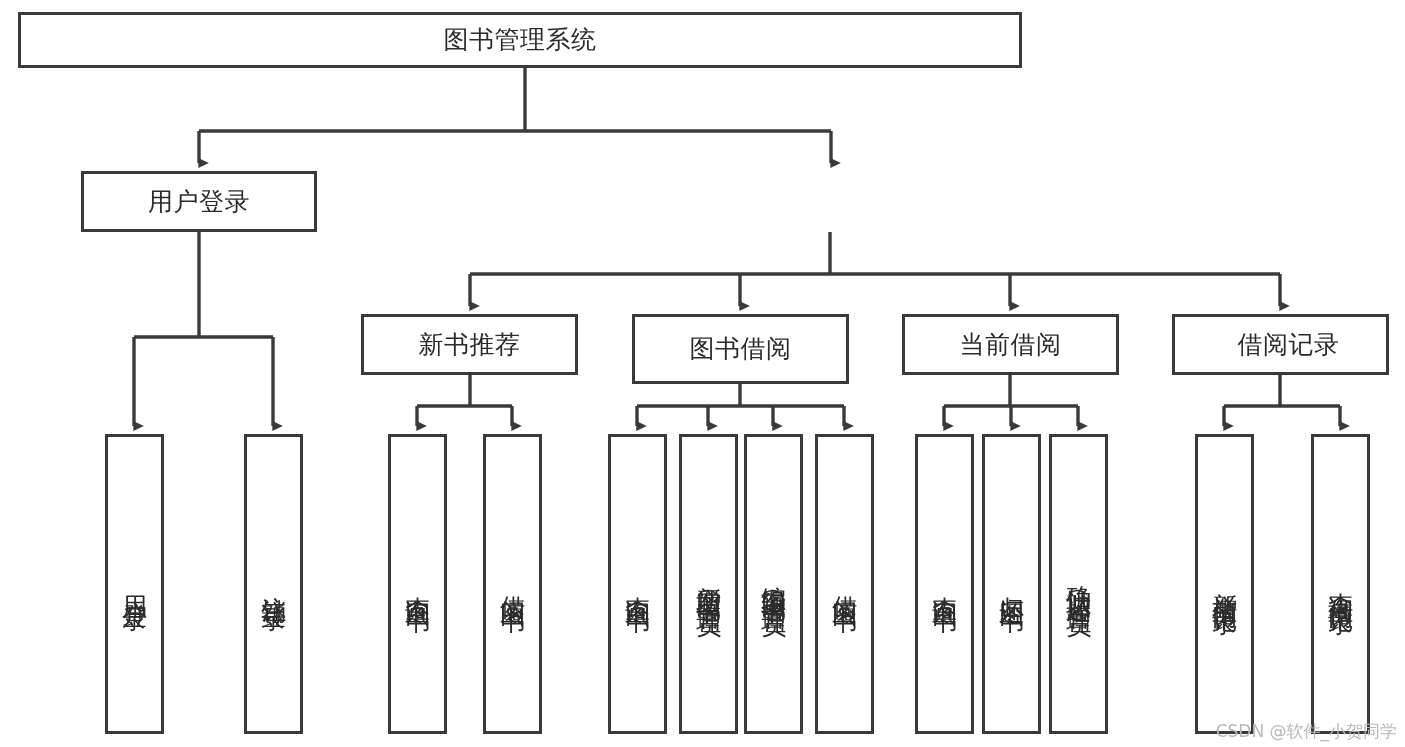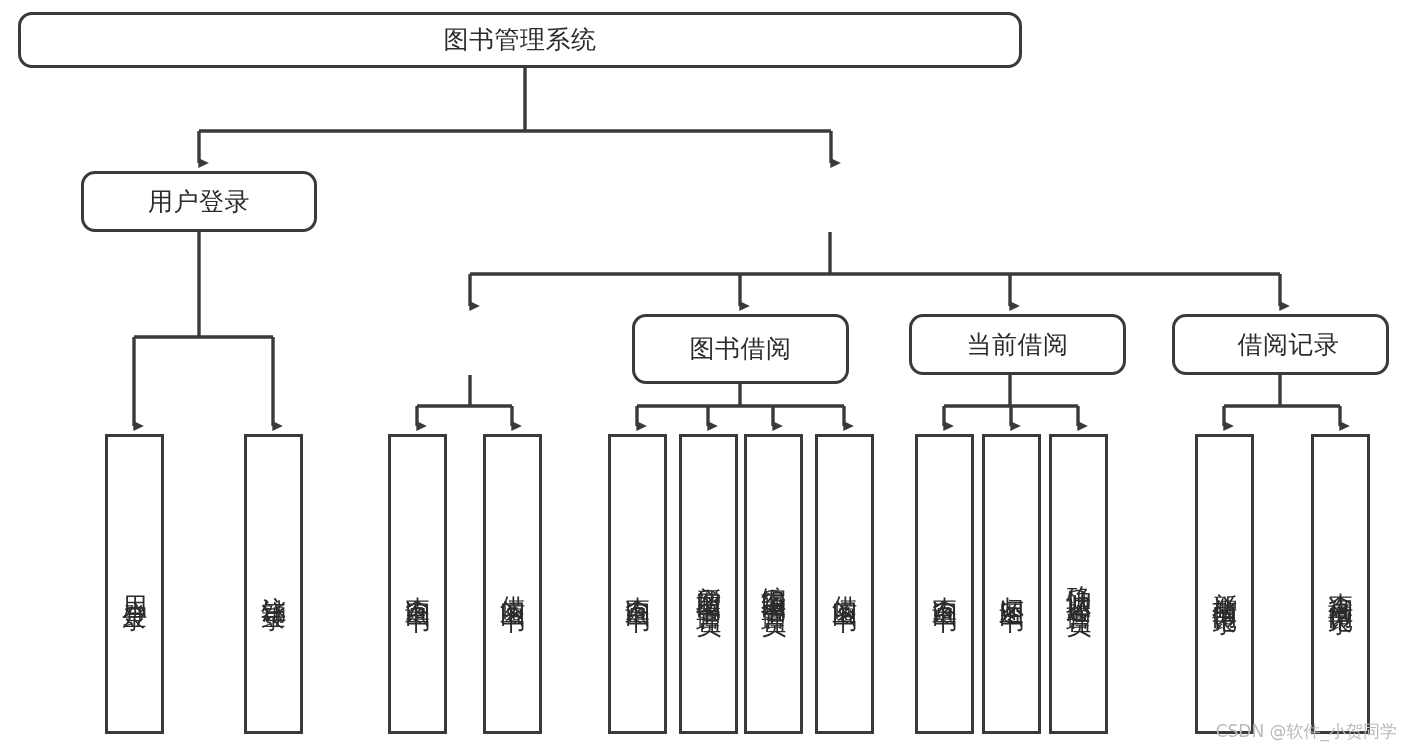--- a/index.html
+++ b/index.html
@@ -36,21 +36,20 @@
     display: flex;
     align-items: center;
     justify-content: center;
     color: #2b2b2b;
     line-height: 1.18;
   }
   .node-h {
     font-size: 25px;
     letter-spacing: 0.5px;
     white-space: nowrap;
-    border-radius: 14px;
   }
   .node-v {
     writing-mode: vertical-rl;
     text-orientation: upright;
     font-size: 25px;
     letter-spacing: 4px;
     padding: 6px 0;
     align-items: center;
     justify-content: center;
     text-align: center;
@@ -139,22 +138,23 @@
         <path d="M 1340 406 L 1340 426" marker-end="url(#arrow)"></path>
       </g>
 
     </g>
   </svg>
 
   <div class="node node-h" style="left:18px; top:12px; width:1004px; height:56px;">图书管理系统</div>
 
   <div class="node node-h" style="left:81px; top:171px; width:236px; height:61px;">用户登录</div>
 
+  <div class="node node-h" style="left:361px; top:314px; width:217px; height:61px;">新书推荐</div>
   <div class="node node-h" style="left:632px; top:314px; width:217px; height:70px;">图书借阅</div>
-  <div class="node node-h" style="left:902px; top:314px; width:217px; height:61px;margin-left:7px;">当前借阅</div>
+  <div class="node node-h" style="left:902px; top:314px; width:217px; height:61px;">当前借阅</div>
   <div class="node node-h" style="left:1172px; top:314px; width:217px; height:61px;padding-left:16px;">借阅记录</div>
 
   <div class="node node-v" style="left:105px; top:434px; width:59px; height:300px;">
     <span class="vlabel">用户登录</span>
   </div>
   <div class="node node-v" style="left:244px; top:434px; width:59px; height:300px;">
     <span class="vlabel">注销登录</span>
   </div>
 
   <div class="node node-v" style="left:388px; top:434px; width:59px; height:300px;">

